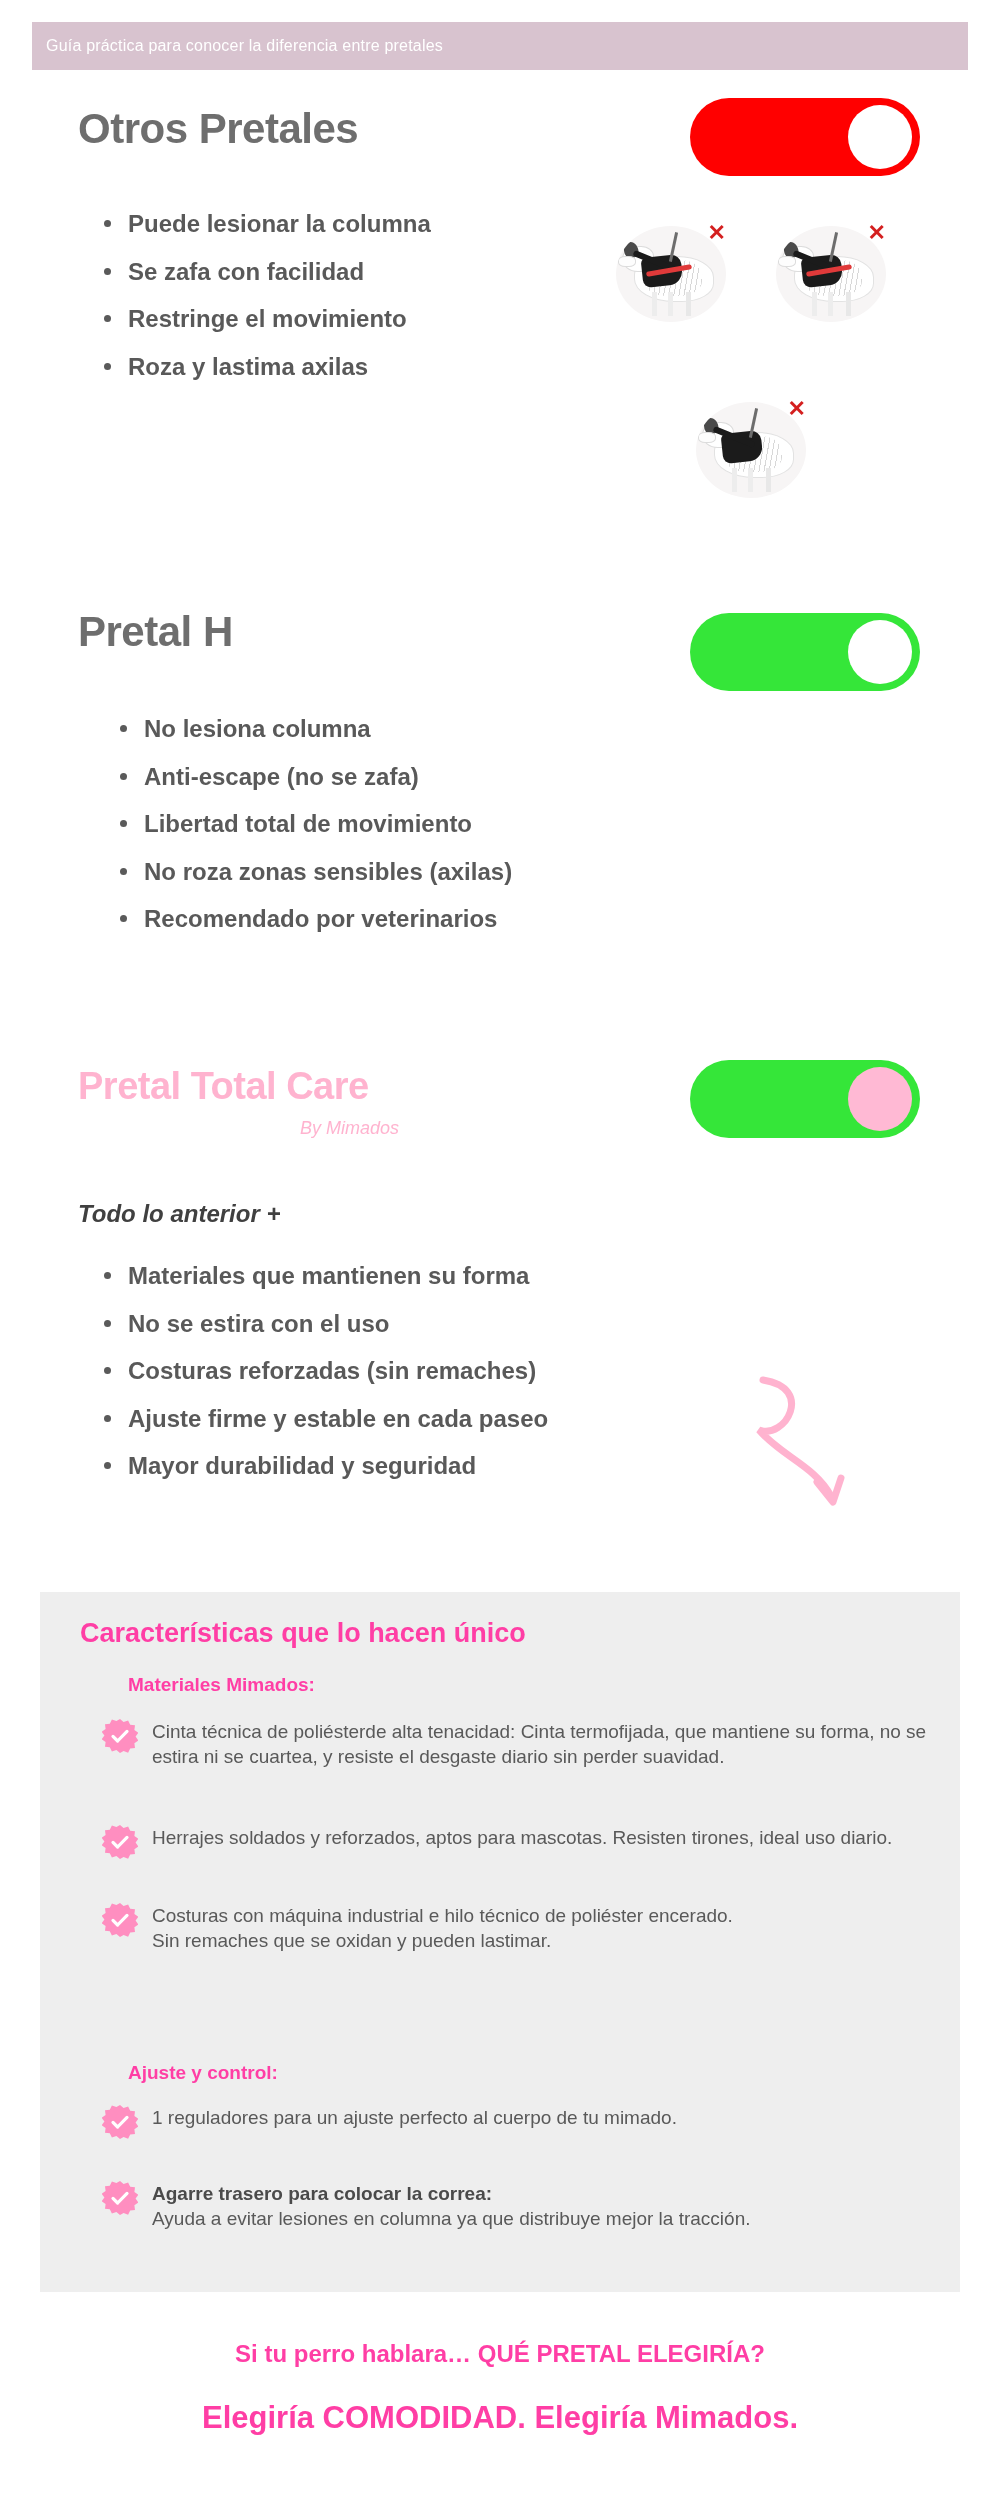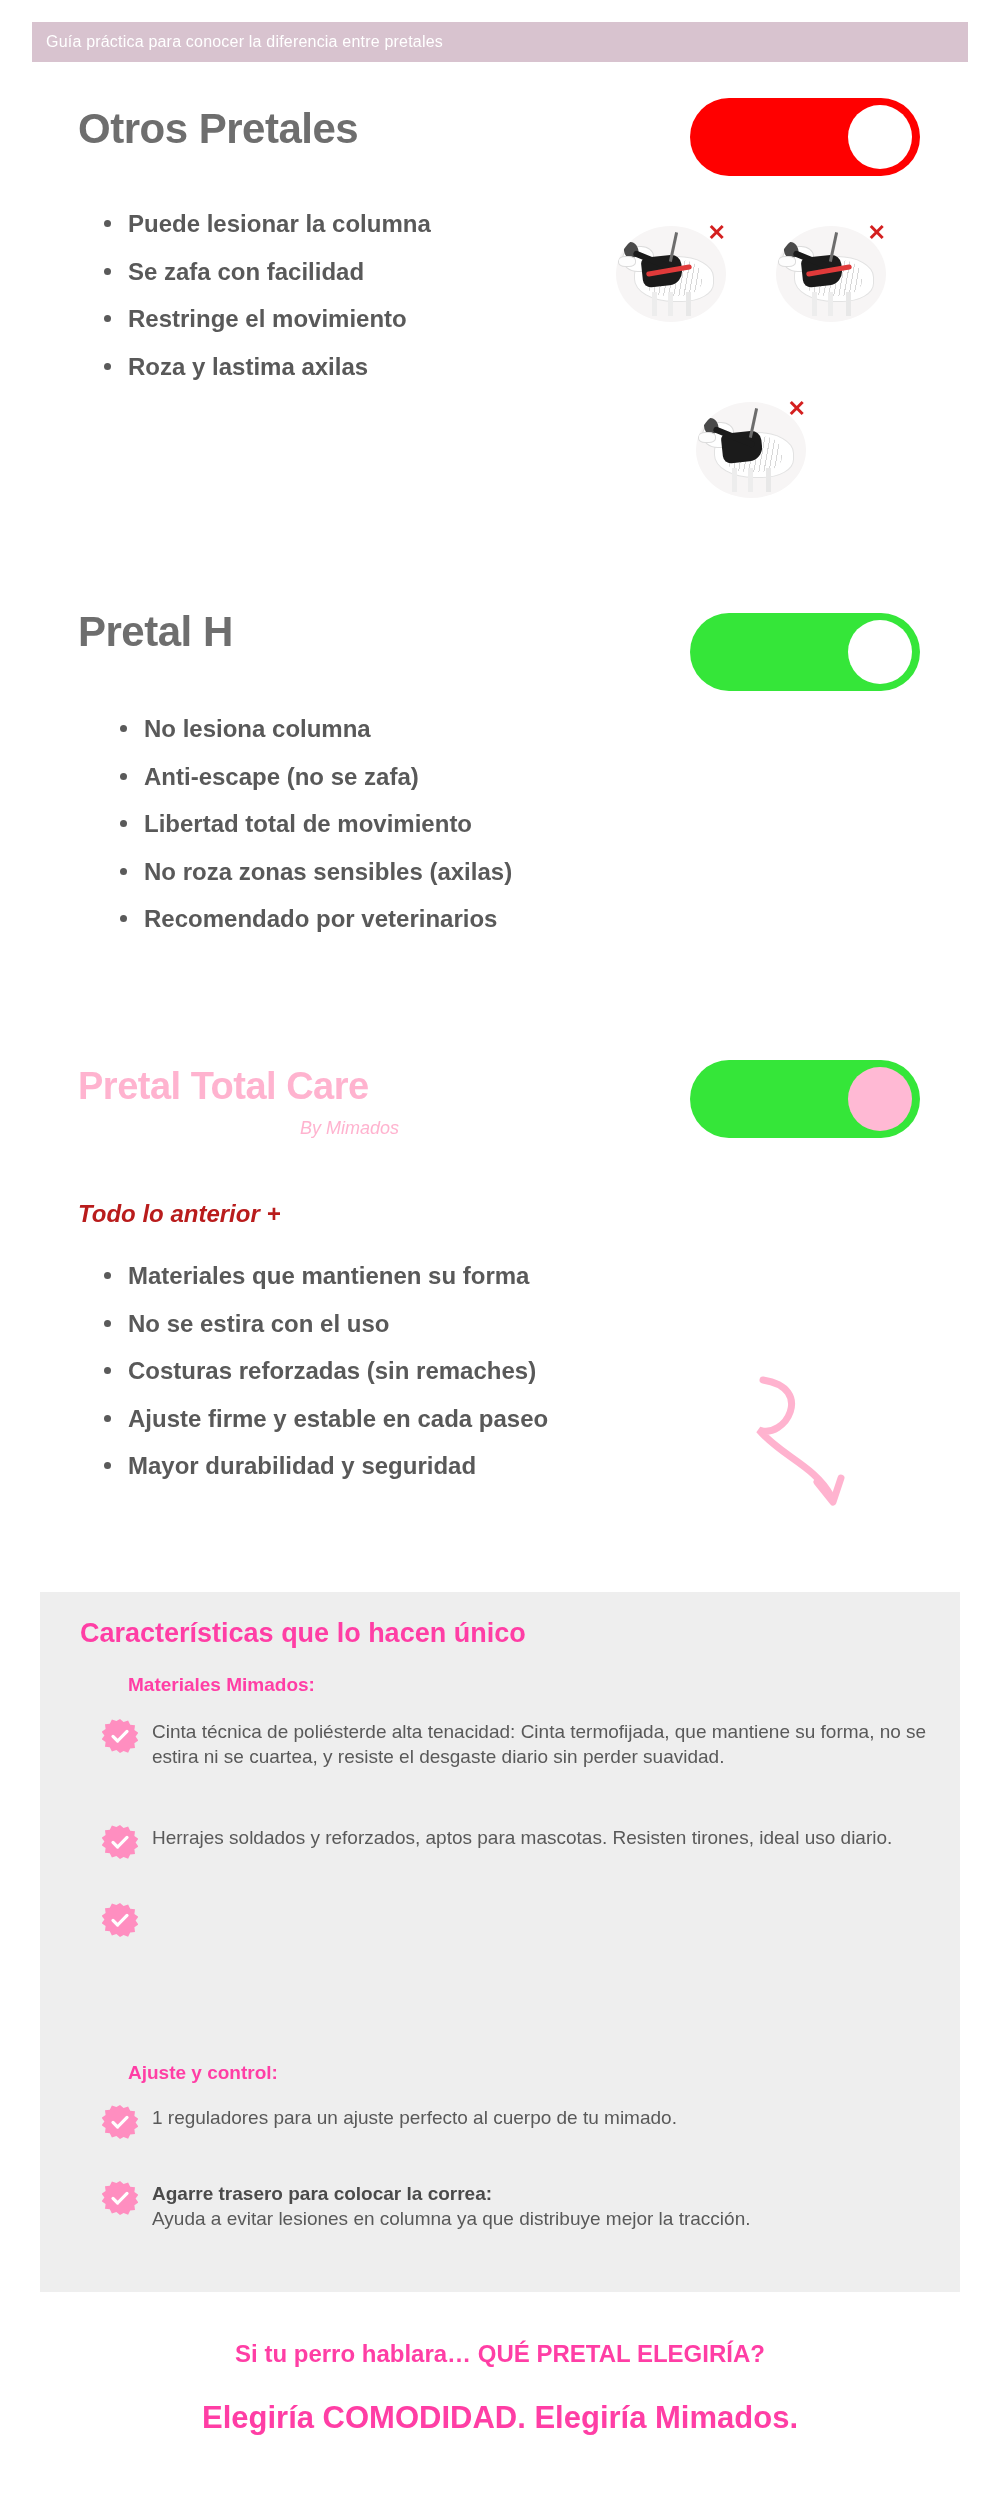--- a/index.html
+++ b/index.html
@@ -15,21 +15,21 @@
     position: relative;
     overflow: hidden;
   }
 
   
   .top-banner {
     position: absolute;
     left: 32px;
     top: 22px;
     width: 936px;
-    height: 40px;
+    height: 48px;
     background: #d8c3cf;
     display: flex;
     align-items: center;
   }
   .top-banner-text {
     font-size: 16px;
     color: #ffffff;
     padding-left: 14px;
     letter-spacing: 0.2px;
   }
@@ -253,21 +253,21 @@
     font-size: 18px;
     color: #ffb3cf;
     font-style: italic;
   }
   .todo-anterior {
     position: absolute;
     left: 78px;
     font-size: 24px;
     font-weight: bold;
     font-style: italic;
-    color: #b91c1c;
+    color: #404040;
   }
 
   
   .pink-arrow {
     position: absolute;
     left: 745px;
     top: 1370px;
     width: 140px;
     height: 150px;
   }
@@ -474,20 +474,22 @@
     <span class="feat-text">Herrajes soldados y reforzados, aptos para mascotas. Resisten tirones, ideal uso diario.</span>
   </div>
 
   <div class="feat-row" style="top:310px;">
     <span class="feat-badge">
       <svg viewBox="0 0 36 36" width="36" height="36">
         <path d="M18 1 l3.6 3.1 4.5-1.6 2.1 4.3 4.8 0.4-0.6 4.8 4 2.7-2.8 3.9 2.8 3.9-4 2.7 0.6 4.8-4.8 0.4-2.1 4.3-4.5-1.6L18 35l-3.6-3.1-4.5 1.6-2.1-4.3-4.8-0.4 0.6-4.8-4-2.7 2.8-3.9L-0.4 13.7l4-2.7-0.6-4.8 4.8-0.4 2.1-4.3 4.5 1.6z" fill="#ff8ec0"></path>
         <path d="M11 18.4 l4.6 4.6 9.4-9.6" stroke="#ffffff" stroke-width="3.2" fill="none" stroke-linecap="round" stroke-linejoin="round"></path>
       </svg>
     </span>
+    <span class="feat-text" style="white-space:pre-line;">Costuras con máquina industrial e hilo técnico de poliéster encerado.
+Sin remaches que se oxidan y pueden lastimar.</span>
   </div>
 
   <div class="features-sub" style="top:470px;">Ajuste y control:</div>
 
   <div class="feat-row" style="top:512px;">
     <span class="feat-badge">
       <svg viewBox="0 0 36 36" width="36" height="36">
         <path d="M18 1 l3.6 3.1 4.5-1.6 2.1 4.3 4.8 0.4-0.6 4.8 4 2.7-2.8 3.9 2.8 3.9-4 2.7 0.6 4.8-4.8 0.4-2.1 4.3-4.5-1.6L18 35l-3.6-3.1-4.5 1.6-2.1-4.3-4.8-0.4 0.6-4.8-4-2.7 2.8-3.9L-0.4 13.7l4-2.7-0.6-4.8 4.8-0.4 2.1-4.3 4.5 1.6z" fill="#ff8ec0"></path>
         <path d="M11 18.4 l4.6 4.6 9.4-9.6" stroke="#ffffff" stroke-width="3.2" fill="none" stroke-linecap="round" stroke-linejoin="round"></path>
       </svg>

